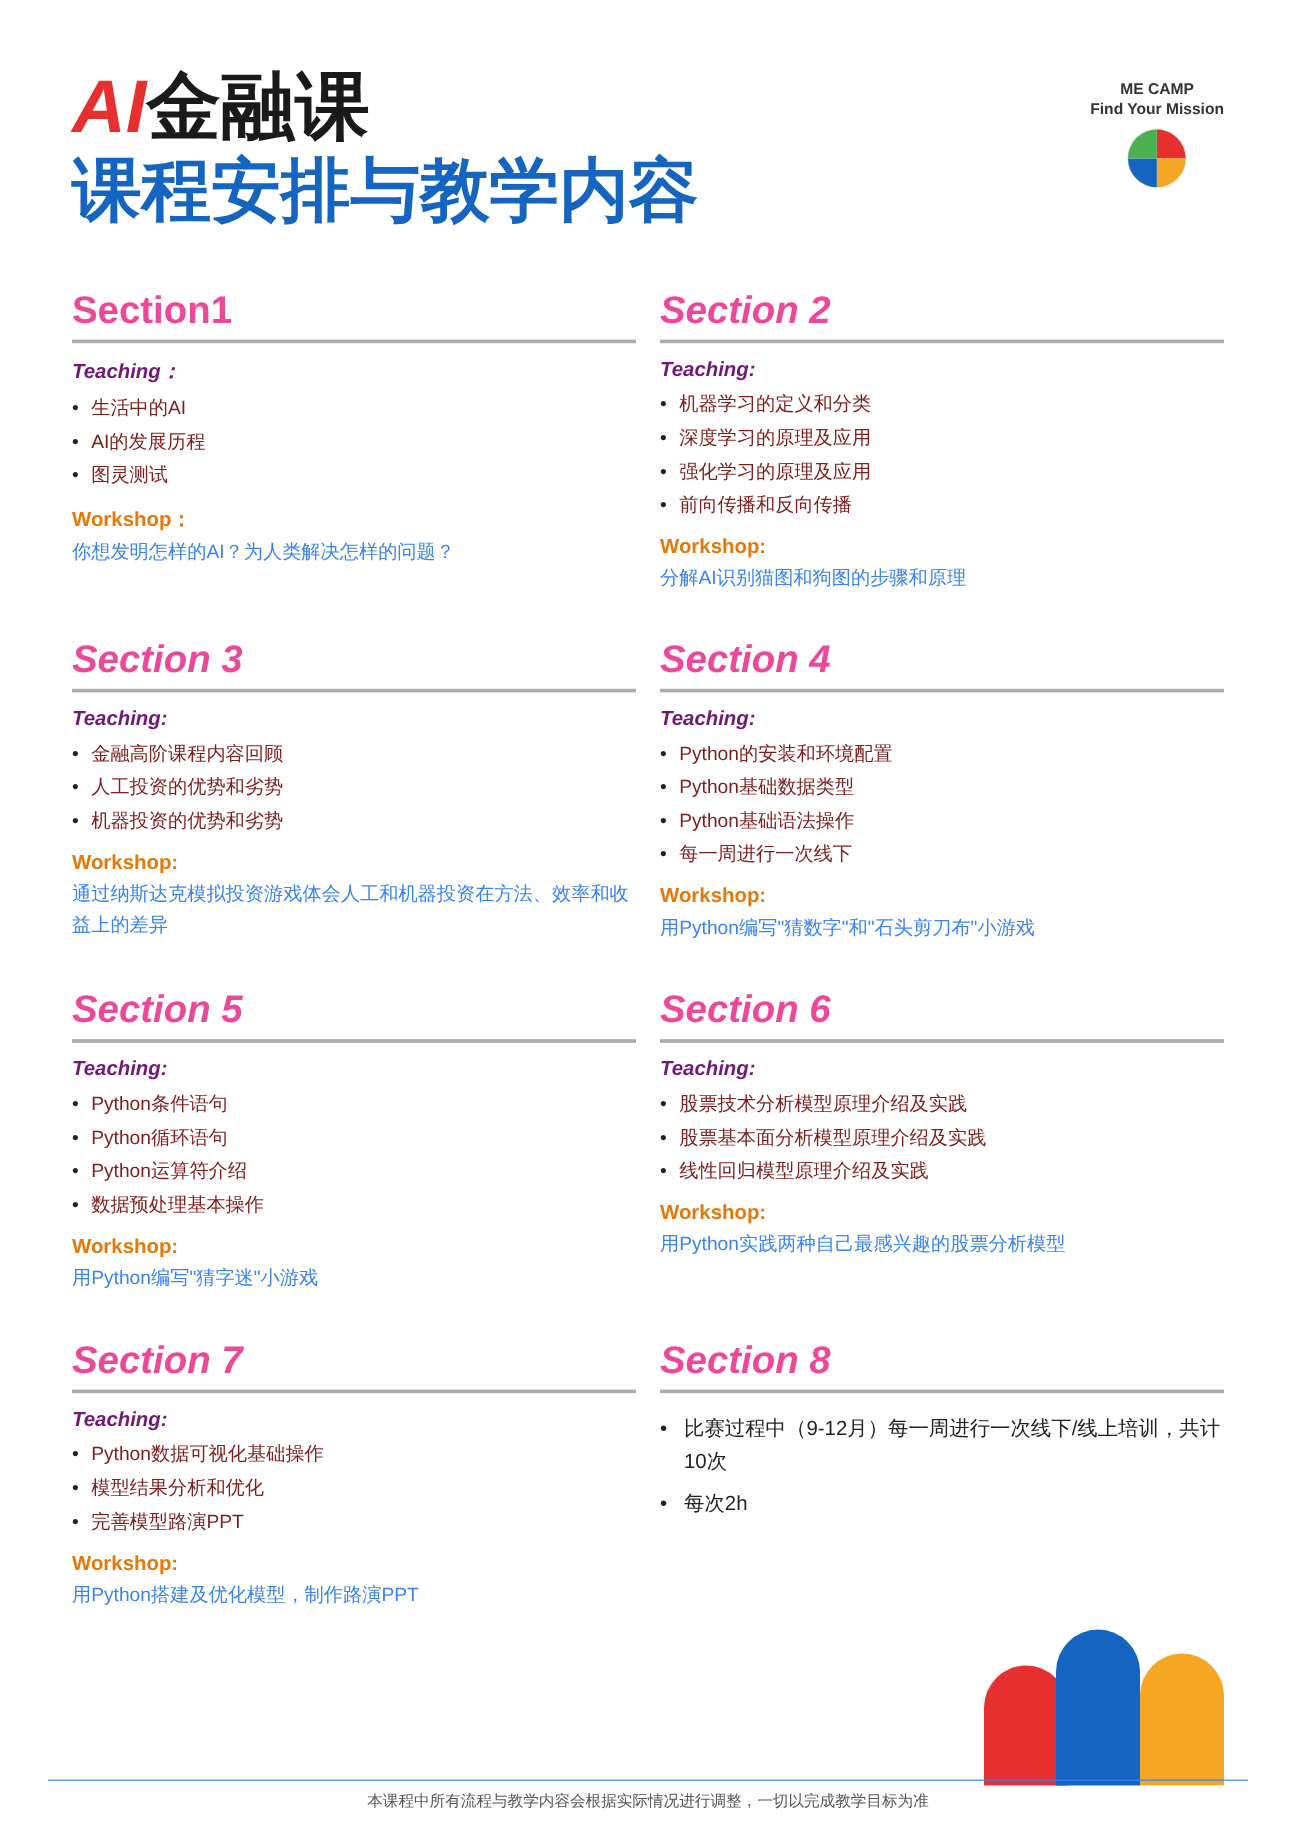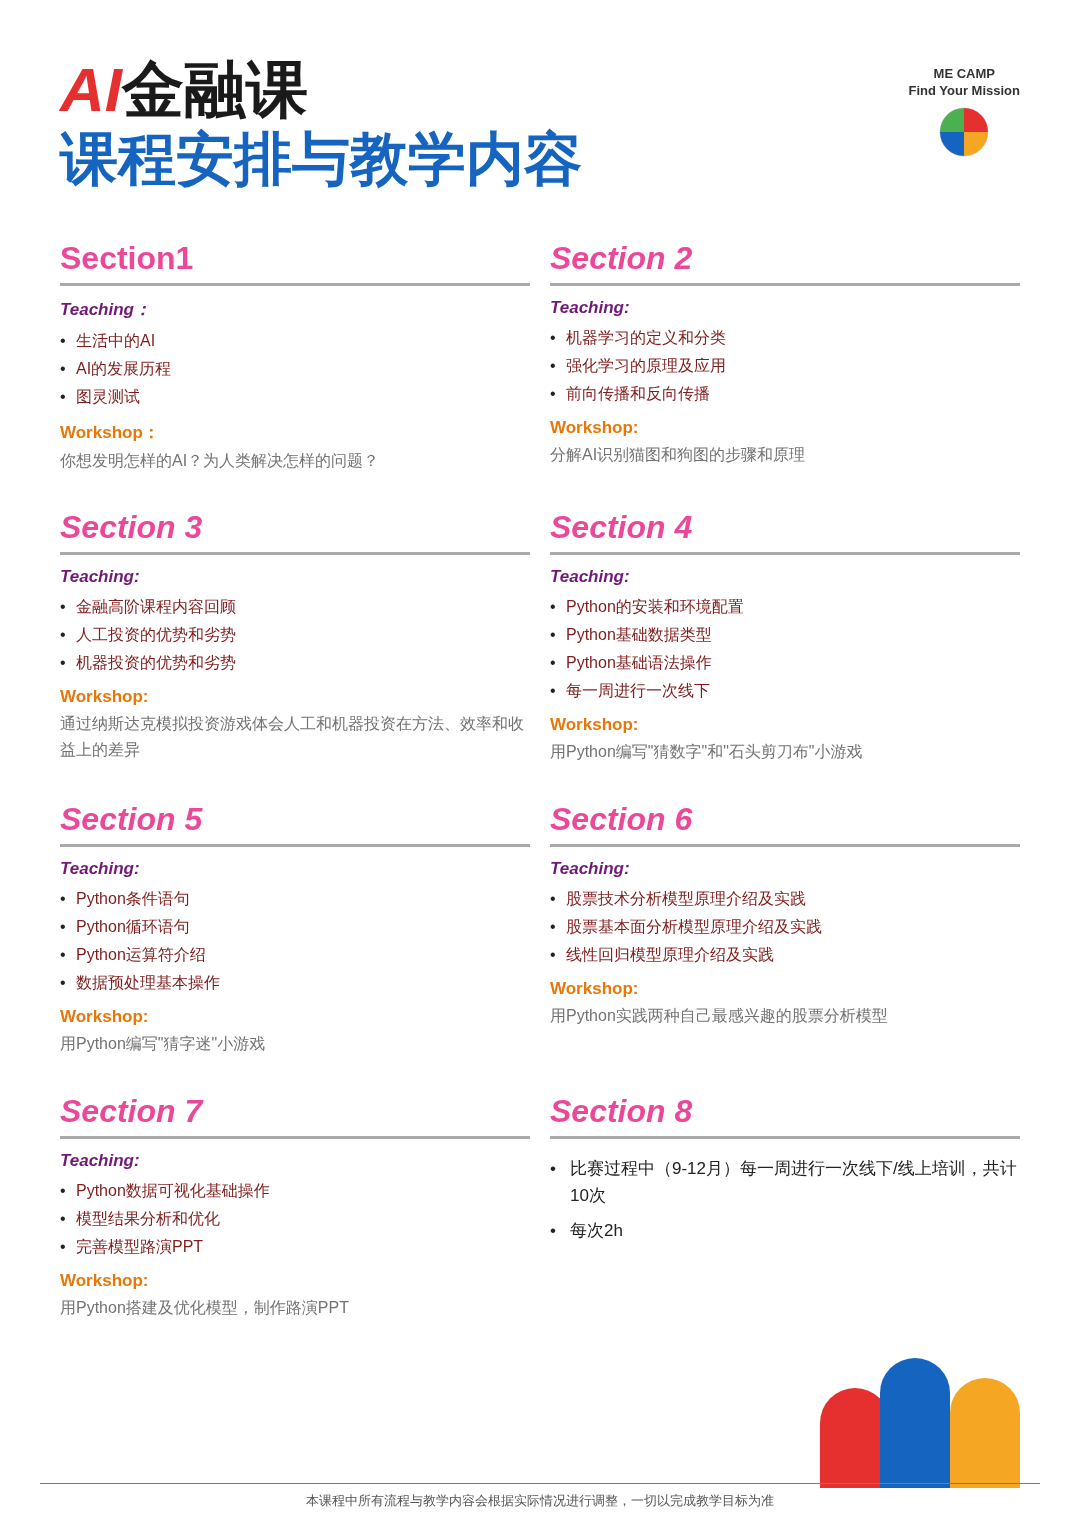--- a/index.html
+++ b/index.html
@@ -114,21 +114,21 @@
     }
 
     .workshop-label {
       font-size: 17px;
       font-weight: bold;
       color: #e6780a;
       margin-bottom: 4px;
     }
     .workshop-text {
       font-size: 16px;
-      color: #737373;
+      color: #3b82f6;
       line-height: 1.6;
     }
 
     .section8-list {
       list-style: none;
       margin-top: 10px;
     }
     .section8-list li {
       font-size: 17px;
       color: #222;
@@ -228,20 +228,21 @@
       </ul>
       <div class="workshop-label">Workshop：</div>
       <div class="workshop-text">你想发明怎样的AI？为人类解决怎样的问题？</div>
     </div>
     <div class="section-block">
       <div class="section-title italic">Section 2</div>
       <div class="section-divider"></div>
       <div class="teaching-label">Teaching:</div>
       <ul class="bullet-list">
         <li>机器学习的定义和分类</li>
+        <li>深度学习的原理及应用</li>
         <li>强化学习的原理及应用</li>
         <li>前向传播和反向传播</li>
       </ul>
       <div class="workshop-label">Workshop:</div>
       <div class="workshop-text">分解AI识别猫图和狗图的步骤和原理</div>
     </div>
     <div class="section-block">
       <div class="section-title italic">Section 3</div>
       <div class="section-divider"></div>
       <div class="teaching-label">Teaching:</div>

